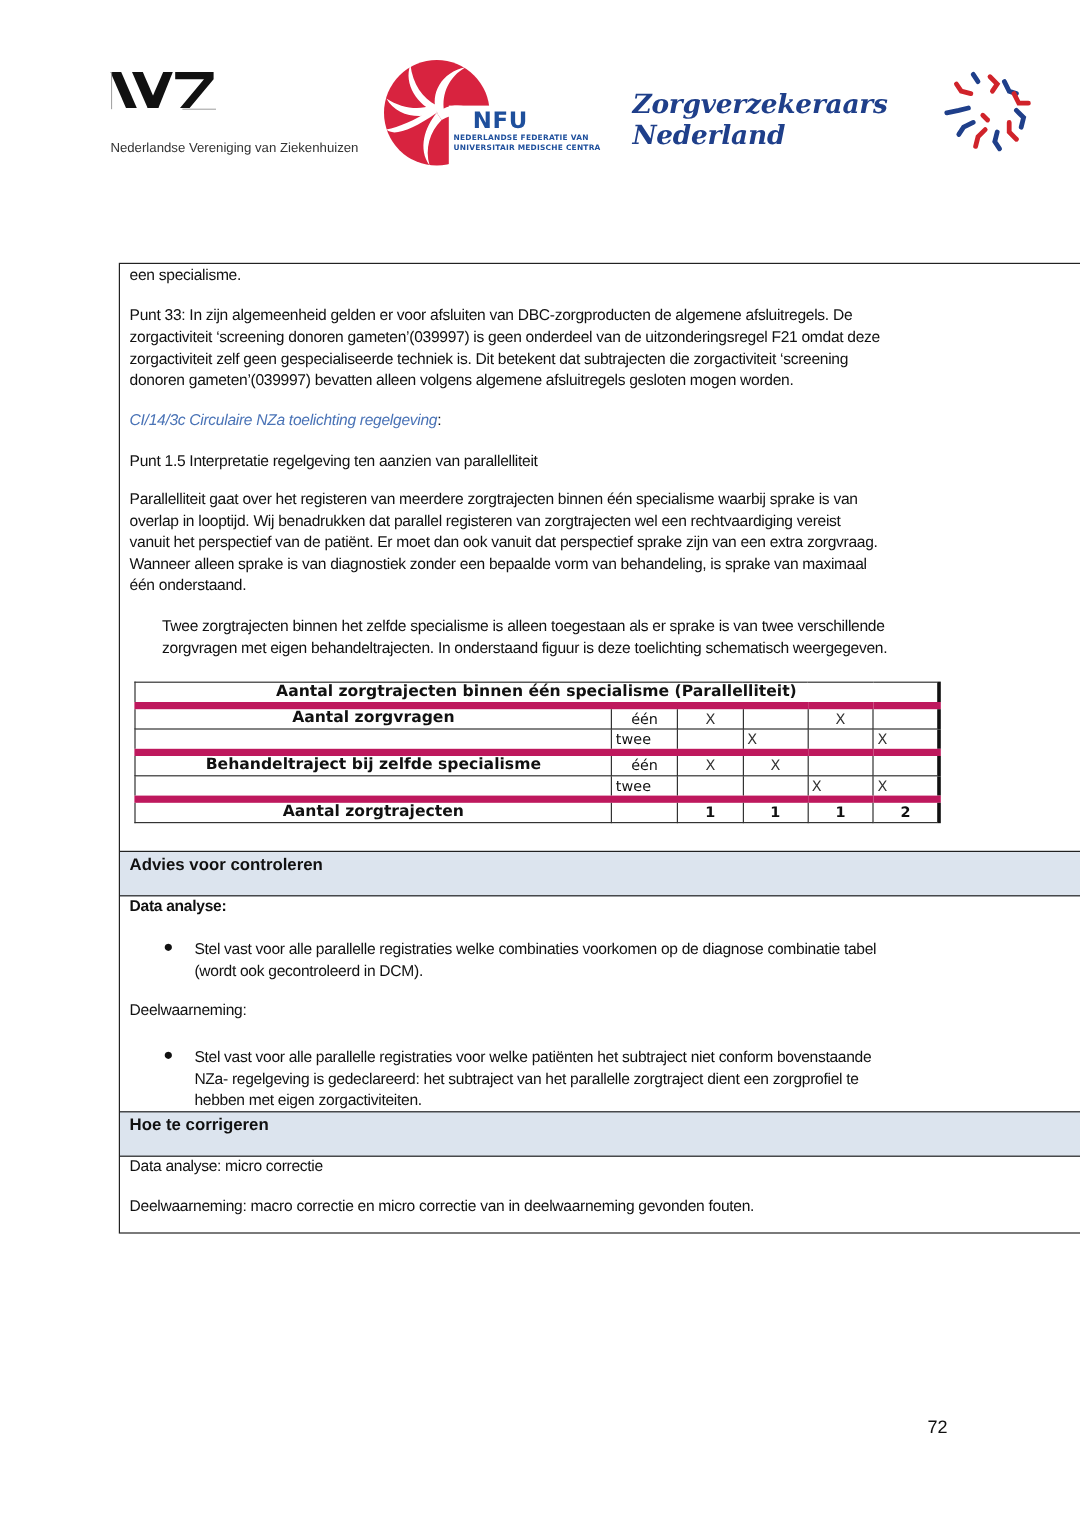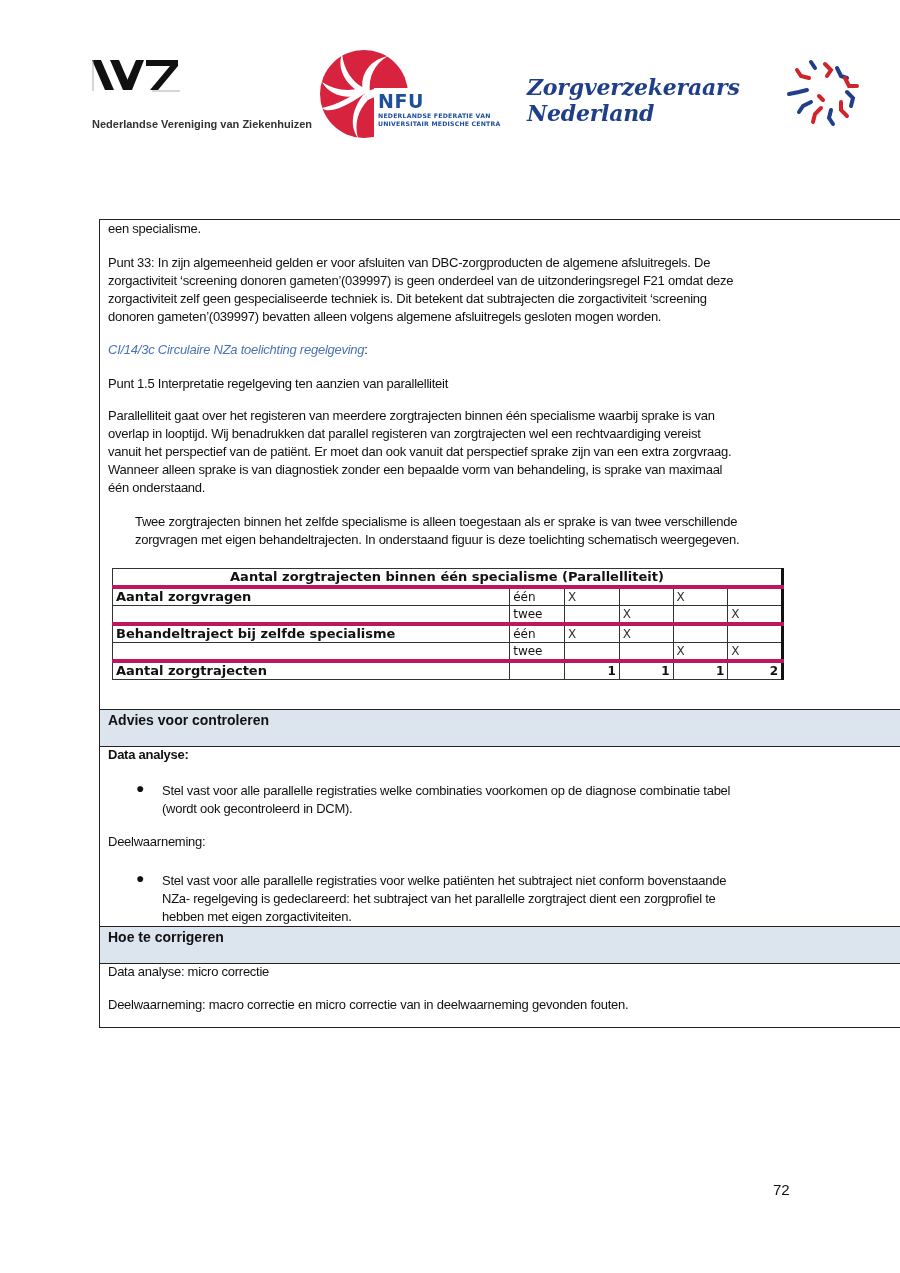--- a/index.html
+++ b/index.html
@@ -1,40 +1,40 @@
 <!DOCTYPE html>
 <html><head>
 <meta charset="utf-8">
 <style>
   html, body { margin: 0; padding: 0; background: #ffffff; }
   body { width: 900px; height: 1273px; position: relative; font-family: "Liberation Sans", sans-serif; color: #111; overflow: hidden; }
 
   
-  .logo-nvz { position: absolute; left: 92px; top: 58px; width: 240px; font-weight: bold; }
+  .logo-nvz { position: absolute; left: 92px; top: 58px; width: 240px; }
   .nvz-mark { height: 34px; display: block; }
   .nvz-caption { font-size: 11px; color: #333; margin-top: 26px; letter-spacing: 0; }
   .logo-nfu { position: absolute; left: 318px; top: 48px; width: 210px; height: 92px; }
   .nfu-text { position: absolute; left: 60px; top: 42px; }
-  .nfu-abbr { font-family: "DejaVu Sans", sans-serif; font-weight: bold; font-size: 19px; color: #1e4f9c; letter-spacing: 0.5px; }
+  .nfu-abbr { font-family: "DejaVu Sans", sans-serif; font-weight: bold; font-size: 19px; color: #1e4f9c; letter-spacing: 0.5px; margin-left: 16px; }
   .nfu-line { font-family: "DejaVu Sans", sans-serif; font-weight: bold; font-size: 6.2px; color: #1e4f9c; letter-spacing: 0.2px; line-height: 8px; }
   .logo-zn { position: absolute; left: 527px; top: 58px; width: 340px; height: 70px; }
   .zn-text { position: absolute; left: 0; top: 16px; font-family: "DejaVu Serif", serif; font-style: italic; font-weight: bold; font-size: 22px; color: #1f3f8a; letter-spacing: -0.2px; }
   .zn-emblem { position: absolute; left: 258px; top: 0; }
 
   
   .content-box { position: absolute; left: 99px; top: 219px; width: 844px; height: 809px; border: 1.5px solid #222; box-sizing: border-box; }
   .txt { position: absolute; left: 8px; right: 8px; font-size: 13px; line-height: 18px; color: #111; letter-spacing: -0.25px; }
   .ref-heading { color: #4a73b6; font-style: italic; }
 
   
   .ptable { position: absolute; left: 12px; top: 348px; width: 672px; border-collapse: collapse; font-family: "DejaVu Sans", sans-serif; font-size: 12px; }
   .ptable td { border: 1px solid #333; height: 17px; padding: 0 3px; box-sizing: border-box; white-space: nowrap; line-height: 16px; }
   .ptable .title-cell { text-align: center; font-weight: bold; font-size: 13px; border-top: 1.5px solid #333; }
   .ptable .lbl { font-weight: bold; font-size: 13px; }
-  .ptable .thick-top td { border-top: 4px solid #be185d; }
+  .ptable .thick-top td { border-top: 6px solid #be185d; text-align: center; }
   .ptable .num { text-align: right; font-weight: bold; }
   .ptable .right-edge { border-right: 3px solid #111; }
   .ptable .mark { font-size: 12px; color: #333; }
 
   
   .sec-header { position: absolute; left: 0; right: 0; background: #dce4ee; border-top: 1.5px solid #222; border-bottom: 1.5px solid #222; font-weight: bold; font-size: 14px; padding: 2px 8px; box-sizing: border-box; }
   .bullet { position: absolute; left: 36px; font-size: 14px; }
   .bullet-text { position: absolute; left: 62px; right: 0; font-size: 13px; line-height: 18px; letter-spacing: -0.25px; }
 
   .page-number { position: absolute; left: 773px; top: 1181px; font-size: 15px; color: #111; }

